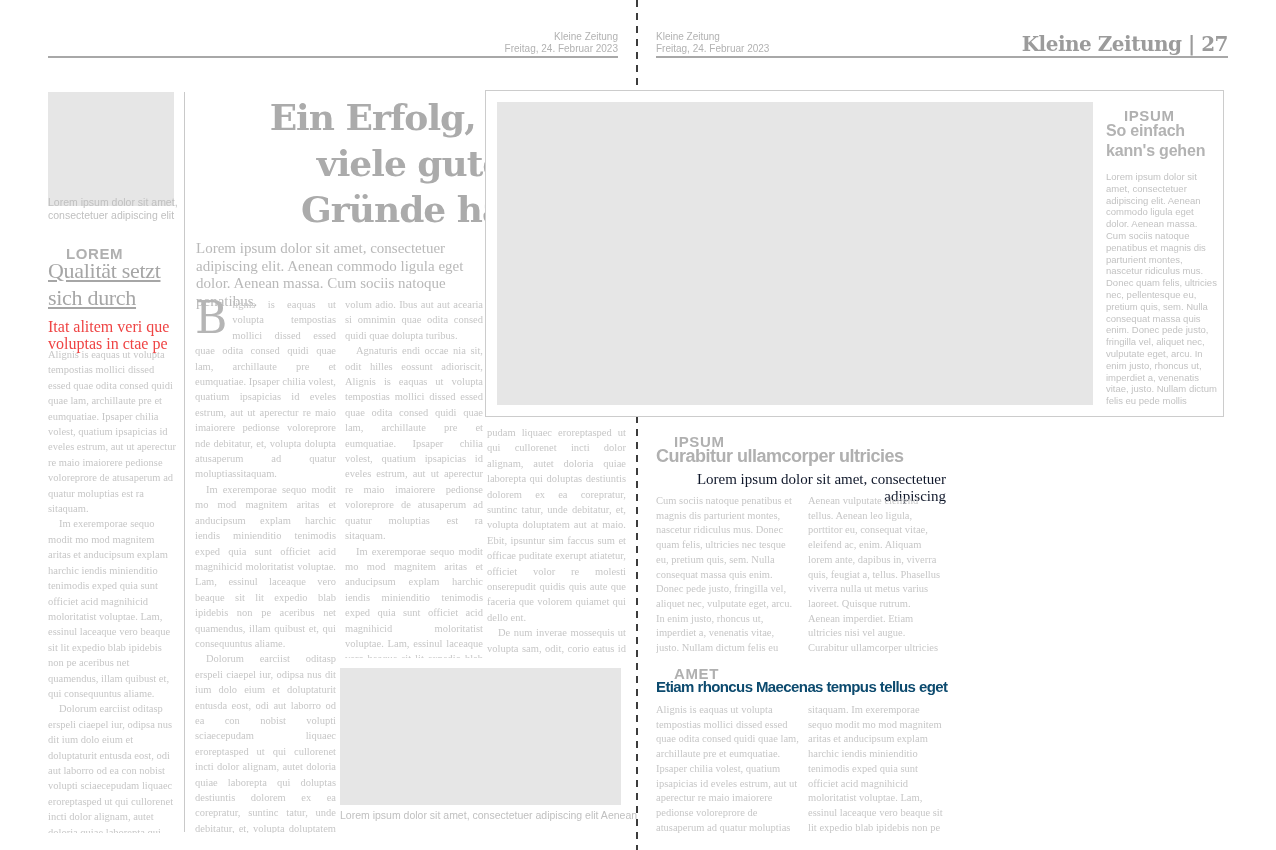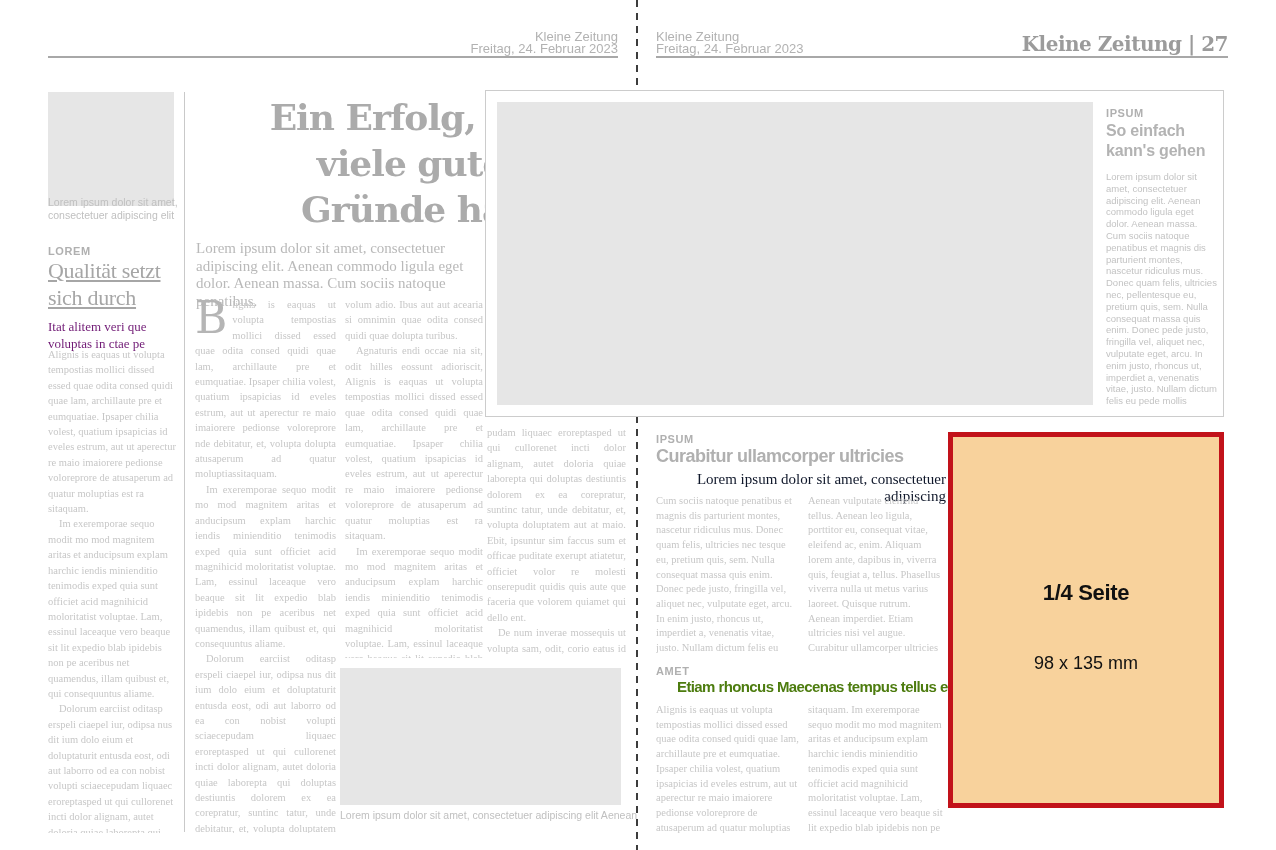--- a/index.html
+++ b/index.html
@@ -15,40 +15,40 @@
     position:absolute; left:636px; top:0; width:2px; height:850px; z-index:1;
     background:repeating-linear-gradient(to bottom,#3c3c3c 0 7px,transparent 7px 13px);
   }
 
   
   .folio {
     font-family:"DejaVu Serif", serif; font-weight:bold; font-size:20px;
     color:#9b9b9b; letter-spacing:-0.5px;
   }
   .dateline {
-    font-size:13px; line-height:11.5px; color:#b2b2b2; white-space:pre-line;
+    font-size:10px; line-height:11.5px; color:#b2b2b2; white-space:pre-line;
   }
   .hrule { background:#a8a8a8; height:2px; }
 
   
-  .kicker { font-size:11px; font-weight:bold; color:#b0b0b0; letter-spacing:0.6px; }
+  .kicker { font-size:15px; font-weight:bold; color:#b0b0b0; letter-spacing:0.6px;margin-left:18px; }
   .caption { font-size:10.5px; line-height:13px; color:#c0c0c0; }
   .photo { background:#e6e6e6; }
   .serifbody { font-family:"Liberation Serif", serif; font-size:10.5px; line-height:15.4px; color:#c7c7c7; }
   .serifbody p { margin:0; }
   .serifbody p.ind { text-indent:11px; }
   .just { text-align:justify; }
   .clip { overflow:hidden; }
 
   
   .lc-headline {
     font-family:"Liberation Serif", serif; font-size:22px; line-height:27px;
     color:#a6a6a6; letter-spacing:-0.3px;
   }
-  .lc-subhead { font-family:"Liberation Serif", serif; font-size:13px; line-height:17px; color:#701a75; }
+  .lc-subhead { font-family:"Liberation Serif", serif; font-size:16px; line-height:17px; color:#ef4444; }
   .vrule { background:#c9c9c9; width:1px; }
 
   
   .ma-headline {
     font-family:"DejaVu Serif", serif; font-weight:bold; font-size:36px; line-height:46px;
     color:#ababab; text-align:center; letter-spacing:-1px; white-space:pre-line;
   }
   .ma-lead { font-family:"Liberation Serif", serif; font-size:15px; line-height:17.5px; color:#b9b9b9; }
   .dropcap {
     float:left; font-family:"DejaVu Serif", serif; font-size:44px; line-height:38px;
@@ -58,21 +58,21 @@
   
   .frame { border:1px solid #cccccc; background:#ffffff; z-index:2; }
   .fb-headline {
     font-size:16px; line-height:20px; font-weight:bold; color:#b3b3b3;
     white-space:pre-line; letter-spacing:-0.2px;
   }
   .fb-body { font-size:9.5px; line-height:11.8px; color:#c3c3c3; }
 
   
   .sec-headline-lg { font-size:18px; font-weight:bold; color:#b0b0b0; letter-spacing:-0.5px; white-space:nowrap; }
-  .sec-headline-md { font-size:15px; font-weight:bold; color:#4d7c0f; letter-spacing:-0.6px; white-space:nowrap;margin-left:21px; }
+  .sec-headline-md { font-size:15px; font-weight:bold; color:#0c4a6e; letter-spacing:-0.6px; white-space:nowrap; }
   .sec-subhead { font-family:"Liberation Serif", serif; font-size:15px; color:#0f172a;text-align:right; }
   .smallserif { font-family:"Liberation Serif", serif; font-size:10.5px; line-height:14.7px; color:#c7c7c7; }
 
   
   .adbox {
     z-index:2; display:flex; flex-direction:column; align-items:center;
     padding-top:143px;
   }
   .ad-title { font-size:22px; font-weight:bold; color:#111; letter-spacing:-0.3px; }
   .ad-size { font-size:18px; color:#111; margin-top:47px; }
@@ -145,19 +145,14 @@
   <div class="abs sec-headline-lg" style="left:656px; top:446px; width:290px;">Curabitur ullamcorper ultricies</div>
   <div class="abs sec-subhead" style="left:656px; top:471px; width:290px;">Lorem ipsum dolor sit amet, consectetuer adipiscing</div>
   <div class="abs smallserif clip" style="left:656px; top:494px; width:142px; height:163px;">Cum sociis natoque penatibus et magnis dis parturient montes, nascetur ridiculus mus. Donec quam felis, ultricies nec tesque eu, pretium quis, sem. Nulla consequat massa quis enim. Donec pede justo, fringilla vel, aliquet nec, vulputate eget, arcu. In enim justo, rhoncus ut, imperdiet a, venenatis vitae, justo. Nullam dictum felis eu pede mollis pretium. Integer tincidunt. Cras dapibus vamus elementum semper nisi.</div>
   <div class="abs smallserif clip" style="left:808px; top:494px; width:135px; height:163px;">Aenean vulputate eleifend tellus. Aenean leo ligula, porttitor eu, consequat vitae, eleifend ac, enim. Aliquam lorem ante, dapibus in, viverra quis, feugiat a, tellus. Phasellus viverra nulla ut metus varius laoreet. Quisque rutrum. Aenean imperdiet. Etiam ultricies nisi vel augue. Curabitur ullamcorper ultricies nisi. Nam eget dui. Etiam rhoncus. Maecenas tempus, tellus eget condimentum rhoncus sem.</div>
 
   <div class="abs kicker" style="left:656px; top:665px; width:200px;">AMET</div>
   <div class="abs sec-headline-md" style="left:656px; top:678px; width:290px;">Etiam rhoncus Maecenas tempus tellus eget</div>
   <div class="abs smallserif clip" style="left:656px; top:703px; width:143px; height:132px;">Alignis is eaquas ut volupta tempostias mollici dissed essed quae odita consed quidi quae lam, archillaute pre et eumquatiae. Ipsaper chilia volest, quatium ipsapicias id eveles estrum, aut ut aperectur re maio imaiorere pedionse voloreprore de atusaperum ad quatur moluptias est ra</div>
   <div class="abs smallserif clip" style="left:808px; top:703px; width:136px; height:132px;">sitaquam. Im exeremporae sequo modit mo mod magnitem aritas et anducipsum explam harchic iendis minienditio tenimodis exped quia sunt officiet acid magnihicid moloritatist voluptae. Lam, essinul laceaque vero beaque sit lit expedio blab ipidebis non pe aceribus net quamen.</div>
 
-  <div class="abs adbox" style="left:948px; top:432px; width:276px; height:376px;
-       background:#F8D29C; border:5px solid #C2121A;">
-    <div class="ad-title">1/4 Seite</div>
-    <div class="ad-size">98 x 135 mm</div>
-  </div>
 
 </div>
 
 </body></html>

